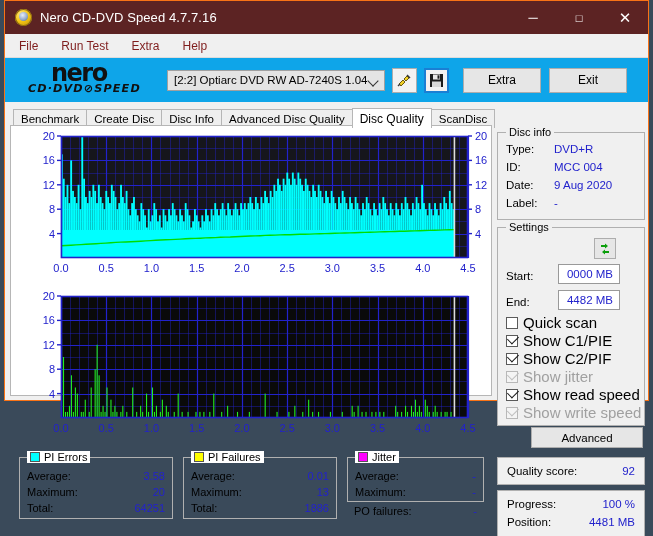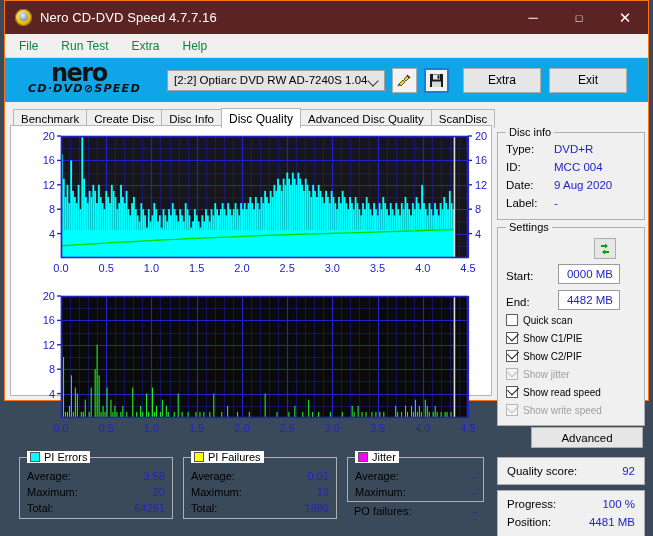--- a/index.html
+++ b/index.html
@@ -15,21 +15,21 @@
     background:radial-gradient(circle at 40% 35%,#e8eef8 0%,#8fa6c8 60%,#3a5a8a 100%);}
   .titletext{color:#fff;font-size:13px;margin-left:8px;letter-spacing:.1px;}
   .wbtns{position:absolute;right:0;top:0;height:33px;display:flex;}
   .wbtn{width:46px;height:33px;display:flex;align-items:center;justify-content:center;color:#fff;font-size:13px;}
   .wbtn.sq{font-size:11px;}
   .wbtn.x{font-size:15px;}
 
   
   .menubar{height:23px;background:#f0f0f0;display:flex;align-items:center;padding-left:12px;gap:19px;
     border-bottom:1px solid #dcdcdc;}
-  .menuitem{font-size:12px;color:#15803d;padding:2px 2px;}
+  .menuitem{font-size:12px;color:#7f1d1d;padding:2px 2px;}
 
   
   .toolbar{height:44px;display:flex;align-items:center;padding-left:20px;background:#0ea5e9;}
   .logo{width:128px;height:38px;position:relative;flex:none;margin-left:4px;}
   .logo .nero{font-size:24px;font-weight:bold;letter-spacing:-1.5px;color:#111;
     position:absolute;left:22px;top:-2px;font-family:"DejaVu Sans",sans-serif;}
   .logo .sub{position:absolute;left:0px;top:21px;font-size:11px;font-weight:bold;letter-spacing:1.1px;
     color:#111;font-family:"DejaVu Sans",sans-serif;font-style:italic;transform:scaleX(1.02);}
   .drivesel{margin-left:10px;width:218px;height:21px;background:#e4e4e4;border:1px solid #a0a0a0;
     display:flex;align-items:center;font-size:11.5px;color:#000;padding:0 0 0 6px;box-sizing:border-box;position:relative;}
@@ -68,21 +68,21 @@
 
   
   .rgroup{position:absolute;border:1px solid #b0b0b0;background:#f0f0f0;box-sizing:border-box;}
   .rglabel{position:absolute;top:-7px;left:8px;background:#f0f0f0;padding:0 3px;font-size:11px;color:#000;}
   .rrow{position:absolute;font-size:11.5px;color:#000;}
   .rval{position:absolute;font-size:11.5px;color:#2222cc;}
   .field{position:absolute;background:#fff;border:1px solid #999;box-sizing:border-box;
     font-size:11.5px;color:#2222cc;display:flex;align-items:center;justify-content:flex-end;padding-right:6px;}
   .combo{position:absolute;background:#e4e4e4;border:1px solid #a0a0a0;box-sizing:border-box;
     font-size:11.5px;color:#333;display:flex;align-items:center;padding-left:6px;}
-  .cb{position:absolute;display:flex;align-items:center;font-size:10px;color:#000;}
+  .cb{position:absolute;display:flex;align-items:center;font-size:15px;color:#000;}
   .cbx{width:12px;height:12px;border:1px solid #5a5a5a;background:#fff;box-sizing:border-box;
     margin-right:5px;position:relative;flex:none;}
   .cb.dis{color:#a0a0a0;}
   .cb.dis .cbx{border-color:#b8b8b8;background:#f4f4f4;}
   .tick{position:absolute;left:1px;top:-1px;width:9px;height:6px;border-left:1.8px solid #1a1a1a;
     border-bottom:1.8px solid #1a1a1a;transform:rotate(-45deg);}
   .cb.dis .tick{border-color:#bfbfbf;}
   .rbtn{position:absolute;border:1px solid #adadad;background:#e6e6e6;font-size:11.5px;color:#000;
     display:flex;align-items:center;justify-content:center;box-sizing:border-box;}
   .panel{position:absolute;border:1px solid #b0b0b0;background:#f0f0f0;box-sizing:border-box;}
@@ -139,22 +139,22 @@
     </div>
 
     <div class="btn btn-start">Extra</div>
     <div class="btn btn-exit">Exit</div>
   </div>
 
   <div class="tabstrip">
     <div class="tab">Benchmark</div>
     <div class="tab">Create Disc</div>
     <div class="tab">Disc Info</div>
+    <div class="tab">Advanced Disc Quality</div>
     <div class="tab active">Disc Quality</div>
-    <div class="tab">Advanced Disc Quality</div>
     <div class="tab">ScanDisc</div>
   </div>
 
   <div class="content">
 
     <div class="leftcol">
 
       <div class="chartwrap" style="left:0;top:0;width:481px;height:158px;">
         <svg id="chart0" width="481" height="158">
             <rect x="50" y="10" width="407" height="122" fill="#16161c"></rect>

